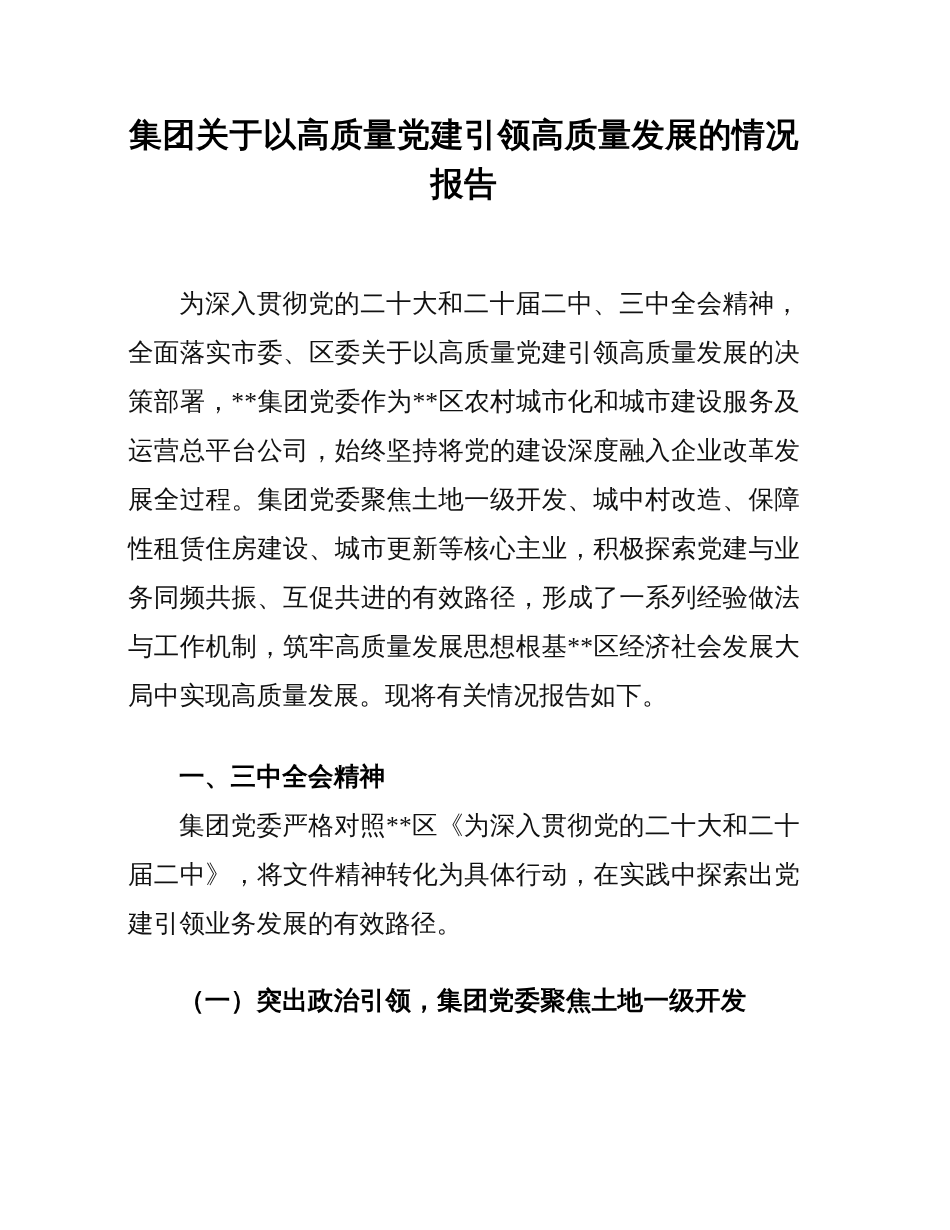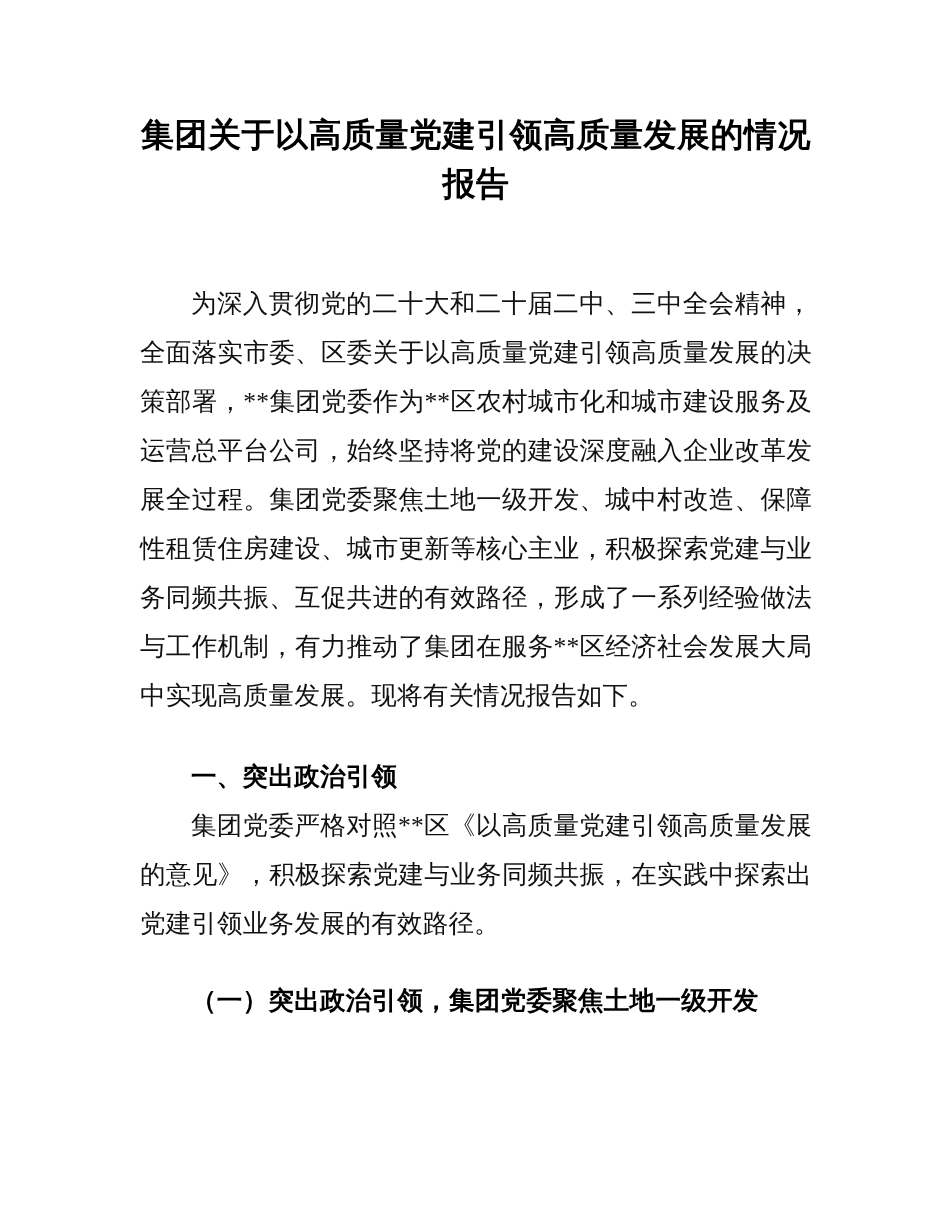--- a/index.html
+++ b/index.html
@@ -21,21 +21,21 @@
     position: relative;
     width: 950px;
     height: 1230px;
     box-sizing: border-box;
     background: #ffffff;
   }
 
   
   .content {
     position: absolute;
-    left: 140px;
+    left: 128px;
     top: 0;
     width: 672px;
   }
 
   
   .doc-title {
     margin: 0;
     padding-top: 110px;
     font-family: "DejaVu Sans", "Liberation Sans", sans-serif;
     font-weight: 700;
@@ -97,26 +97,26 @@
 </head>
 <body>
 
 <div class="page">
   <div class="content">
 
     <h1 class="doc-title">集团关于以高质量党建引领高质量发展的情况报告</h1>
 
     <div class="title-gap"></div>
 
-    <p class="para">为深入贯彻党的二十大和二十届二中、三中全会精神，全面落实市委、区委关于以高质量党建引领高质量发展的决策部署，**集团党委作为**区农村城市化和城市建设服务及运营总平台公司，始终坚持将党的建设深度融入企业改革发展全过程。集团党委聚焦土地一级开发、城中村改造、保障性租赁住房建设、城市更新等核心主业，积极探索党建与业务同频共振、互促共进的有效路径，形成了一系列经验做法与工作机制，有力推动了集团在服务**区经济社会发展大局中实现高质量发展。现将有关情况报告如下。</p>
+    <p class="para">为深入贯彻党的二十大和二十届二中、三中全会精神，全面落实市委、区委关于以高质量党建引领高质量发展的决策部署，**集团党委作为**区农村城市化和城市建设服务及运营总平台公司，始终坚持将党的建设深度融入企业改革发展全过程。集团党委聚焦土地一级开发、城中村改造、保障性租赁住房建设、城市更新等核心主业，积极探索党建与业务同频共振、互促共进的有效路径，形成了一系列经验做法与工作机制，筑牢高质量发展思想根基**区经济社会发展大局中实现高质量发展。现将有关情况报告如下。</p>
 
     <div class="gap-after-intro"></div>
 
-    <h2 class="h1-section">一、突出政治引领</h2>
+    <h2 class="h1-section">一、三中全会精神</h2>
 
-    <p class="para">集团党委严格对照**区《以高质量党建引领高质量发展的意见》，积极探索党建与业务同频共振，在实践中探索出党建引领业务发展的有效路径。</p>
+    <p class="para">集团党委严格对照**区《为深入贯彻党的二十大和二十届二中》，将文件精神转化为具体行动，在实践中探索出党建引领业务发展的有效路径。</p>
 
     <div class="gap-small"></div>
 
     <h3 class="h2-section">（一）突出政治引领，集团党委聚焦土地一级开发</h3>
 
   </div>
 </div>
 
 </body></html>

